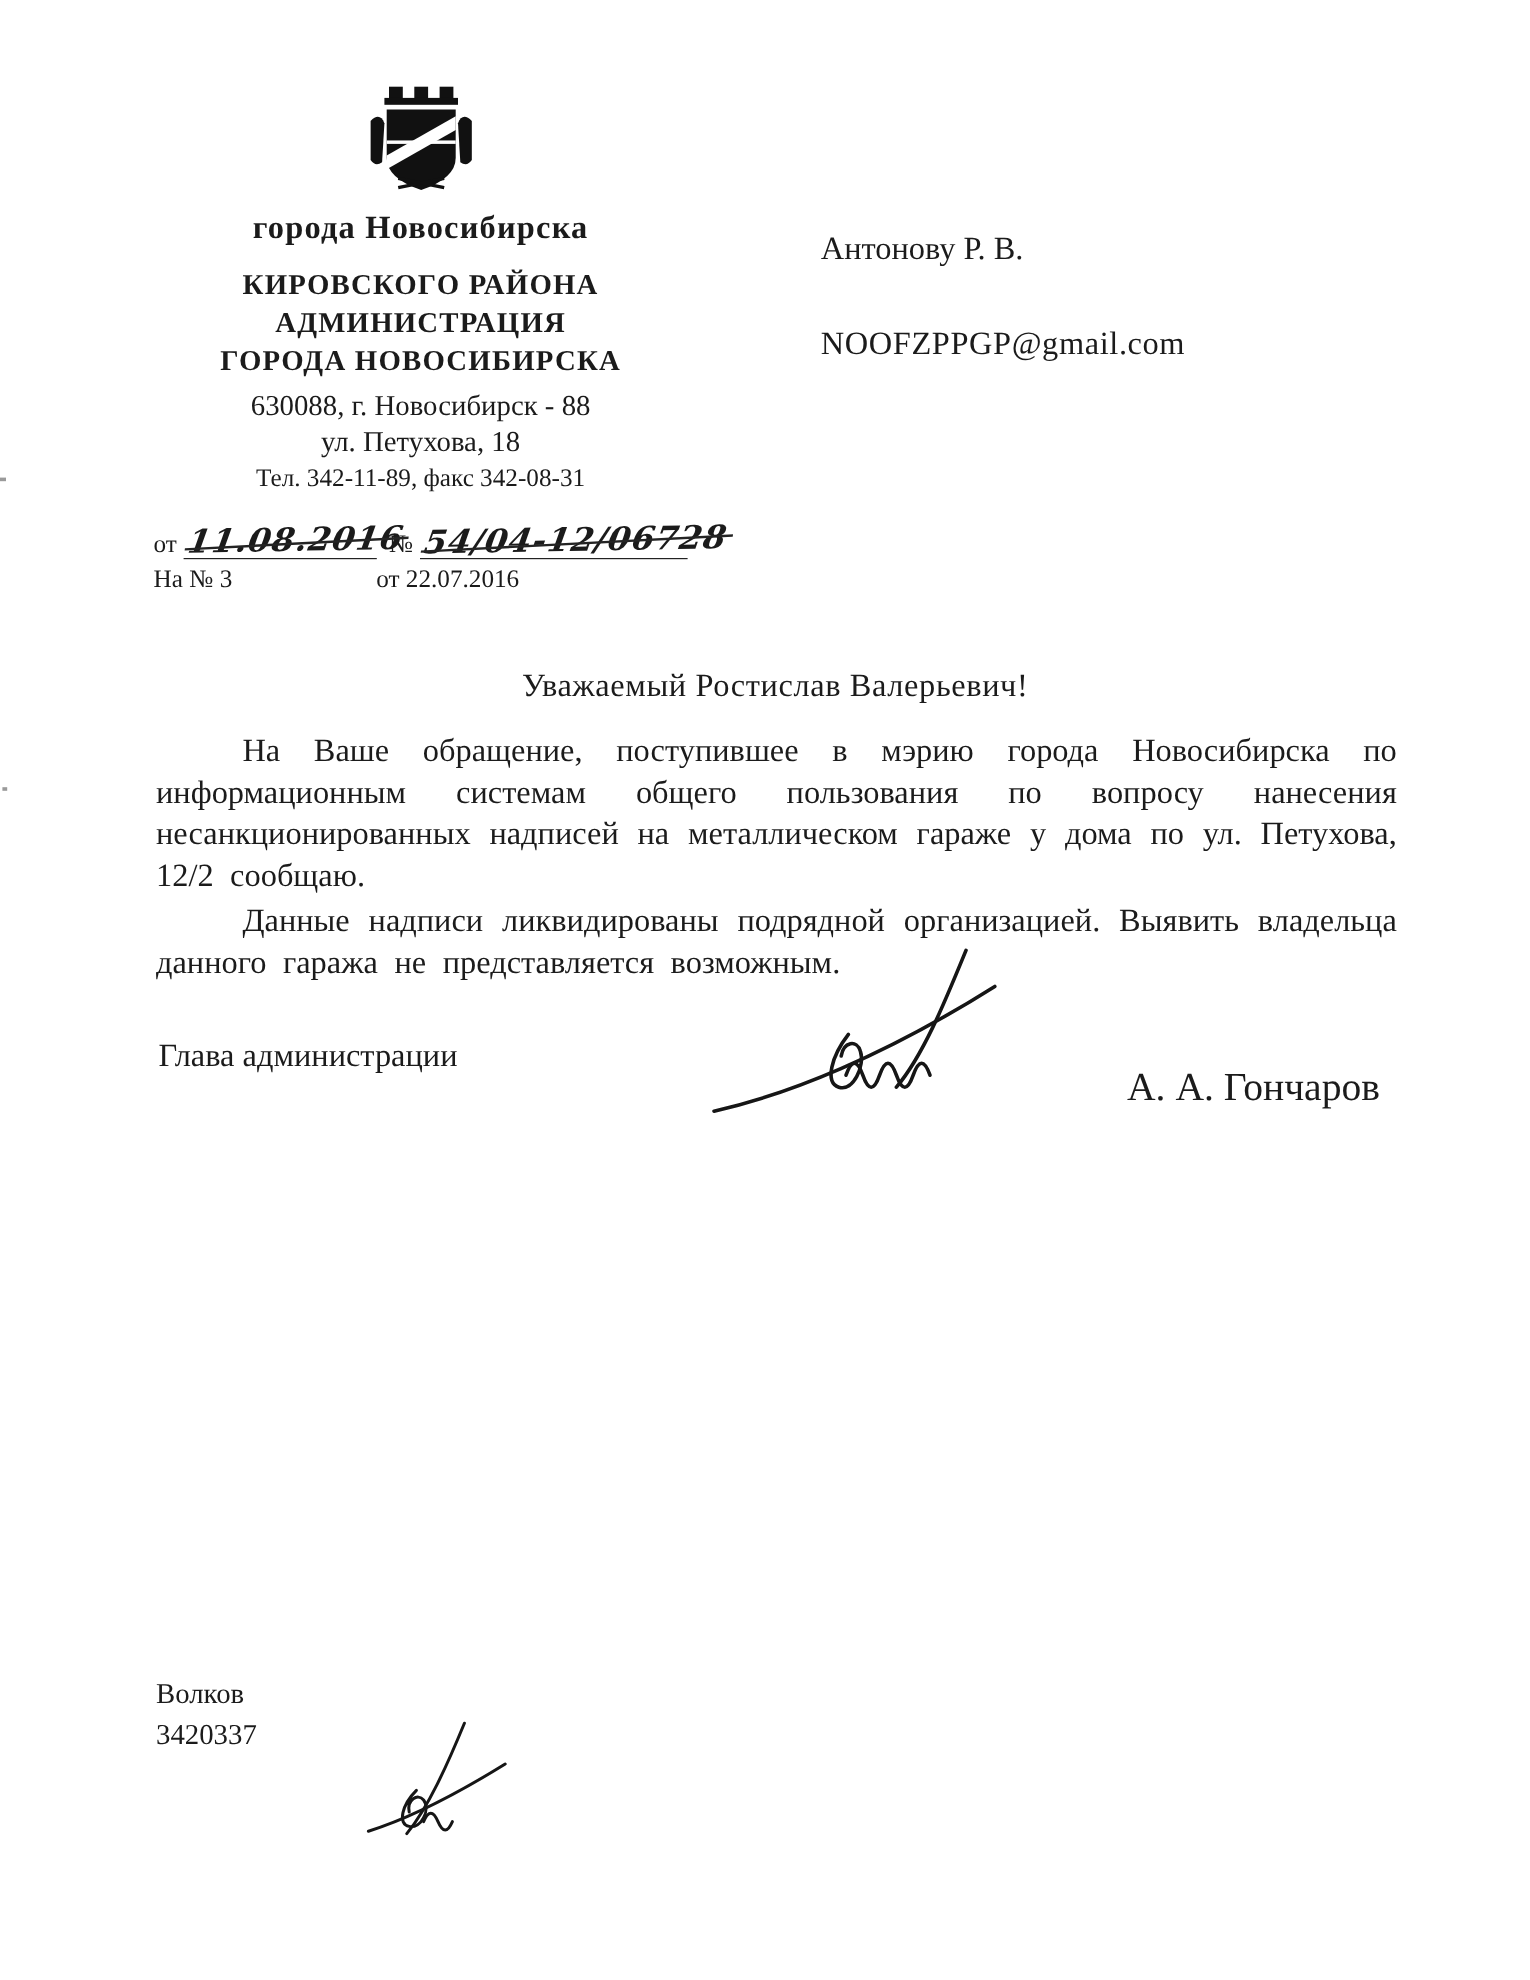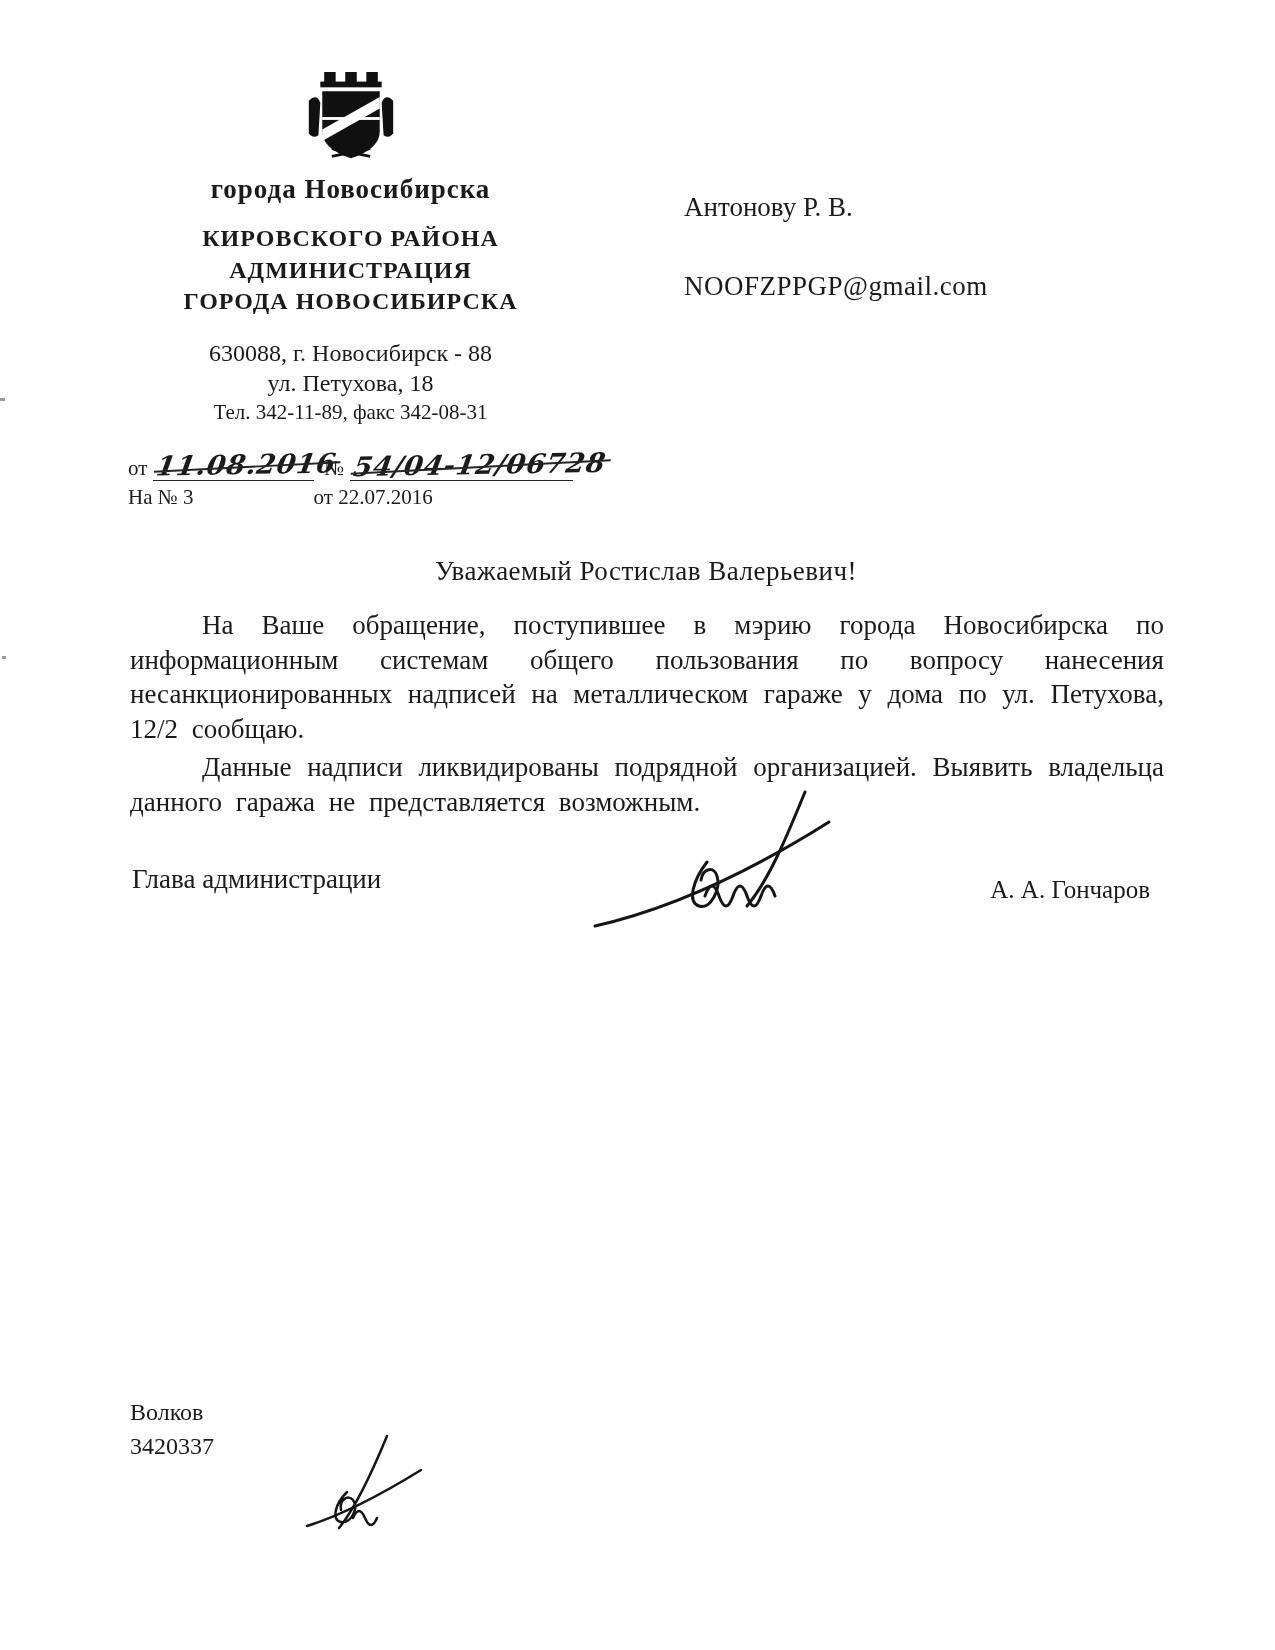--- a/index.html
+++ b/index.html
@@ -21,21 +21,21 @@
   .org-title{
     font-size:31px;font-weight:bold;letter-spacing:10px;
     margin:4px 0 2px 0;
   }
   .org-subtitle{
     font-size:27px;font-weight:bold;letter-spacing:1px;margin-bottom:18px;
   }
   .dept{
     font-size:24px;font-weight:bold;line-height:1.32;letter-spacing:1px;
   }
-  .addr{font-size:24px;line-height:1.25;margin-top:20px;}
+  .addr{font-size:24px;line-height:1.25;margin-top:6px;}
   .phone{font-size:21px;margin-top:2px;}
   .ref-row{
     margin-top:28px;
     display:flex;align-items:flex-end;
     font-size:21px;
     text-align:left;
   }
   .ref-label{flex:none;padding-right:6px;}
   .ref-blank{
     border-bottom:1.5px solid #222;
@@ -77,21 +77,21 @@
     text-align:justify;
   }
   .body-text p{
     margin:0 0 4px 0;
     text-indent:72px;
     word-spacing:7px;
   }
   
   .sign-row{position:absolute;left:132px;top:852px;width:1018px;height:120px;}
   .sign-title{position:absolute;left:0;top:12px;font-size:27px;}
-  .sign-name{position:absolute;right:0;top:24px;font-size:25px;}
+  .sign-name{position:absolute;right:0;top:37px;font-size:33px;}
   .sign-scribble{position:absolute;left:455px;top:-68px;width:270px;height:170px;}
   
   .footer{position:absolute;left:130px;top:1396px;font-size:24px;line-height:1.4;}
   .footer-scribble{position:absolute;left:295px;top:1430px;width:160px;height:110px;}
   .scan-mark{position:absolute;background:#9a9a9a;}
 </style>
 </head>
 <body>
 
 <div class="page">

